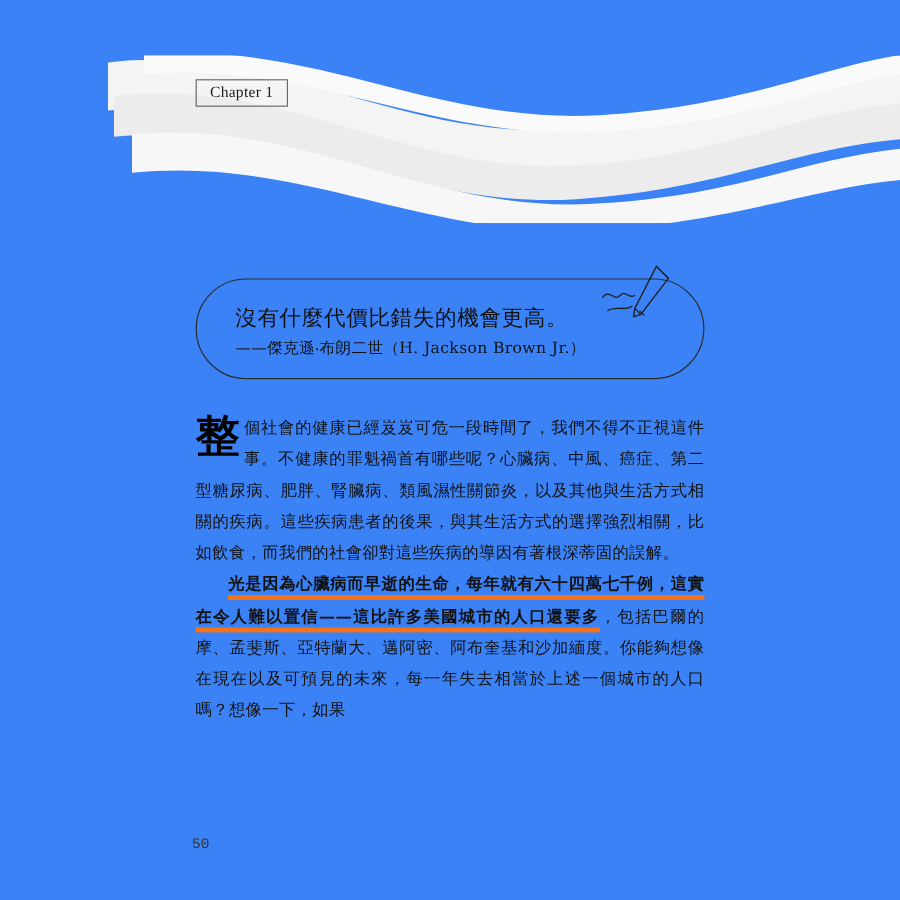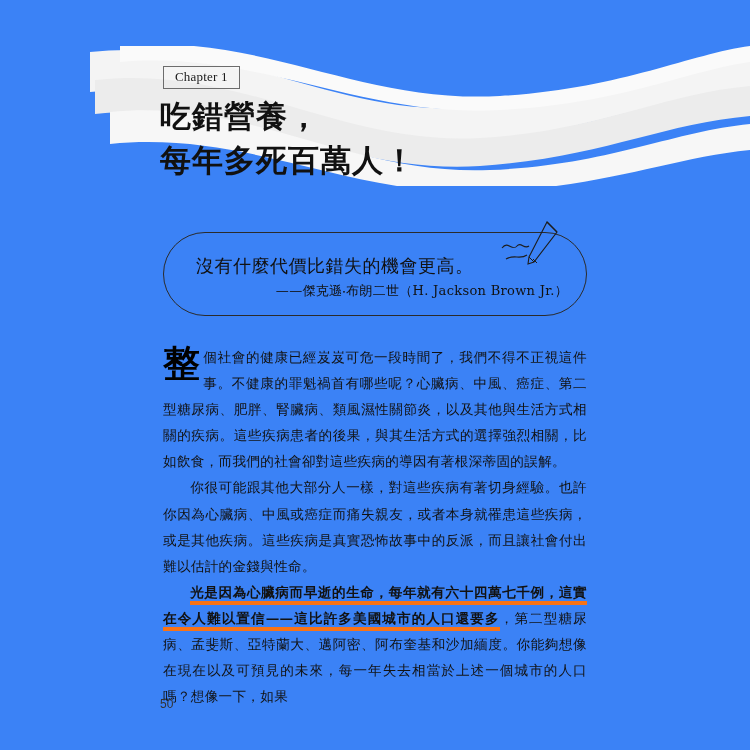--- a/index.html
+++ b/index.html
@@ -87,21 +87,21 @@
     font-size: 18px;
     line-height: 1.6;
     color: #111111;
     letter-spacing: 0.5px;
   }
   .quote-attrib {
     position: absolute;
     left: 196px;
     top: 281px;
     width: 372px;
-    text-align: right;
+    text-align: left;
     font-family: "DejaVu Serif", "Liberation Serif", serif;
     font-size: 13px;
     line-height: 1.5;
     color: #111111;
     letter-spacing: 0.3px;
   }
 
   
   .pen-doodle {
     position: absolute;
@@ -150,66 +150,61 @@
   .u-line {
     border-bottom: 4px solid #f97316;
     padding-bottom: 1px;
   }
 
   
   .page-number {
     position: absolute;
     left: 160px;
     top: 697px;
-    font-family: Liberation Sans, sans-serif;
+    font-family: Liberation Mono, monospace;
     font-size: 12px;
     color: #333333;
   }
 </style>
 </head>
 <body>
 
 <div class="page">
 
   <div class="swoosh-band">
     <svg width="750" height="140" viewBox="0 0 750 140" xmlns="http://www.w3.org/2000/svg" aria-hidden="true">
       <path d="M90,6 C230,-10 330,70 470,62 C590,55 650,18 750,8 L750,44 C650,52 580,90 460,96 C320,103 230,32 90,46 Z" fill="#f4f4f4"></path>
       <path d="M95,34 C240,18 340,100 480,92 C600,85 660,48 750,40 L750,70 C660,78 600,112 480,120 C340,129 240,52 95,68 Z" fill="#ececec"></path>
       <path d="M110,66 C250,52 350,130 490,124 C610,119 670,86 750,78 L750,104 C670,112 610,140 490,146 C350,152 250,84 110,98 Z" fill="#f7f7f7"></path>
       <path d="M120,0 C260,-14 360,58 500,50 C620,43 690,8 750,0 L750,16 C690,24 620,58 500,64 C360,72 260,4 120,16 Z" fill="#fafafa"></path>
     </svg>
   </div>
 
   <div class="chapter-label">Chapter 1</div>
 
-  <div class="chapter-title">
-    <span>吃錯營養，</span>
-    <span class="line2">每年多死百萬人！</span>
-  </div>
 
   <div class="quote-box"></div>
   <div class="quote-text">沒有什麼代價比錯失的機會更高。</div>
   <div class="quote-attrib">——傑克遜‧布朗二世（H. Jackson Brown Jr.）</div>
 
   <div class="pen-doodle">
     <svg width="70" height="60" viewBox="0 0 70 60" xmlns="http://www.w3.org/2000/svg" aria-hidden="true">
       <path d="M47,4 L57,14 L34,44 L28,46 L29,39 Z" fill="none" stroke="#1d1d1d" stroke-width="1.1"></path>
       <path d="M47,4 L57,14" fill="none" stroke="#1d1d1d" stroke-width="1.1"></path>
       <path d="M33,41 L37,45" fill="none" stroke="#1d1d1d" stroke-width="1"></path>
       <path d="M29,39 L34,44" fill="none" stroke="#1d1d1d" stroke-width="1"></path>
       <path d="M2,30 C8,22 12,34 17,28 C21,23 24,32 29,28" fill="none" stroke="#1d1d1d" stroke-width="1.1"></path>
       <path d="M6,41 C14,36 20,42 27,37" fill="none" stroke="#1d1d1d" stroke-width="1.1"></path>
     </svg>
   </div>
 
   <div class="body-block">
     <p class="dropcap-para">
       <span class="dropcap">整</span><span>個社會的健康已經岌岌可危一段時間了，我們不得不正視這件事。不健康的罪魁禍首有哪些呢？心臟病、中風、癌症、第二型糖尿病、肥胖、腎臟病、類風濕性關節炎，以及其他與生活方式相關的疾病。這些疾病患者的後果，與其生活方式的選擇強烈相關，比如飲食，而我們的社會卻對這些疾病的導因有著根深蒂固的誤解。</span>
     </p>
-    <p class="para-indent">你很可能跟其他大部分人一樣，對這些疾病有著切身經驗。也許你因為心臟病、中風或癌症而痛失親友，或者本身就罹患這些疾病，或是其他疾病。這些疾病是真實恐怖故事中的反派，而且讓社會付出難以估計的金錢與性命。</p>
     <p class="para-indent">
-      <span class="bold-under u-line">光是因為心臟病而早逝的生命，每年就有六十四萬七千例，這實在令人難以置信——這比許多美國城市的人口還要多</span><span>，第二型糖尿病、孟斐斯、亞特蘭大、邁阿密、阿布奎基和沙加緬度。你能夠想像在現在以及可預見的未來，每一年失去相當於上述一個城市的人口嗎？想像一下，如果</span>
+      <span class="bold-under u-line">光是因為心臟病而早逝的生命，每年就有六十四萬七千例，這實在令人難以置信——這比許多美國城市的人口還要多</span><span>，包括巴爾的摩、孟斐斯、亞特蘭大、邁阿密、阿布奎基和沙加緬度。你能夠想像在現在以及可預見的未來，每一年失去相當於上述一個城市的人口嗎？想像一下，如果</span>
     </p>
   </div>
 
   <div class="page-number">50</div>
 
 </div>
 
 </body></html>

